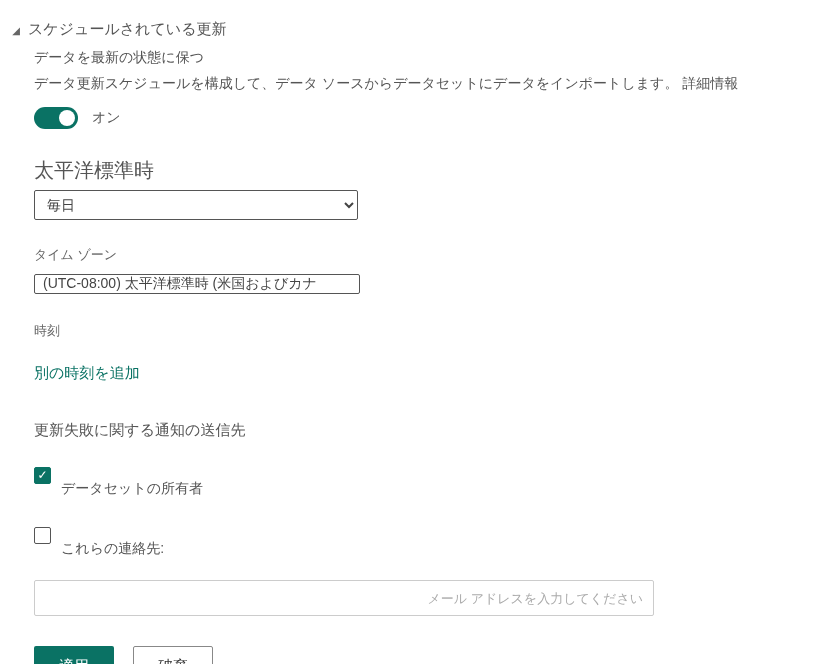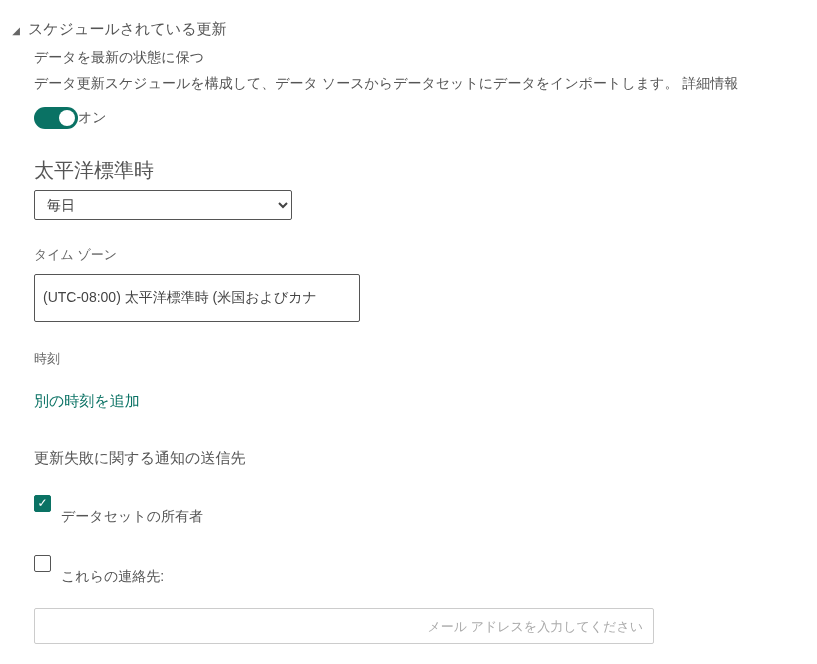--- a/index.html
+++ b/index.html
@@ -41,20 +41,21 @@
       font-size: 14px;
       color: #555;
       margin-bottom: 14px;
     }
     .description .link {
       color: #555;
     }
     .toggle-row {
       display: flex;
       align-items: center;
+      gap: 14px;
       margin-bottom: 28px;
     }
     .toggle {
       width: 44px;
       height: 22px;
       border-radius: 11px;
       background: #0a7264;
       position: relative;
       cursor: pointer;
     }
@@ -69,38 +70,38 @@
     }
     .toggle-label {
       color: #555;
     }
     .freq-heading {
       font-size: 20px;
       color: #555;
       margin-bottom: 6px;
     }
     .select {
-      width: 258px;
+      width: 324px;
       height: 30px;
       border: 1px solid #555;
       border-radius: 2px;
       padding: 4px 8px;
       font-size: 14px;
       color: #444;
       background: #fff;
       margin-bottom: 26px;
     }
     .field-label {
       font-size: 13px;
       color: #666;
       margin-bottom: 10px;
     }
     .tz-select {
       width: 326px;
-      height: 48px;
+      height: 20px;
       border: 1px solid #555;
       border-radius: 2px;
       padding: 4px 8px;
       font-size: 14px;
       color: #444;
       background: #fff;
       margin-bottom: 28px;
       display: flex;
       align-items: center;
       overflow: hidden;

